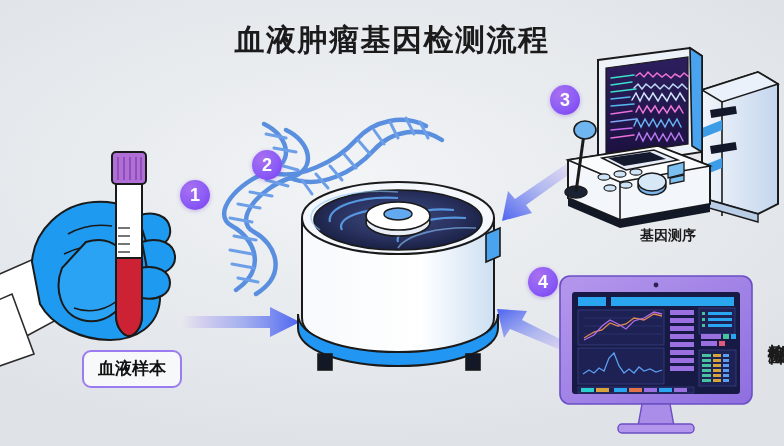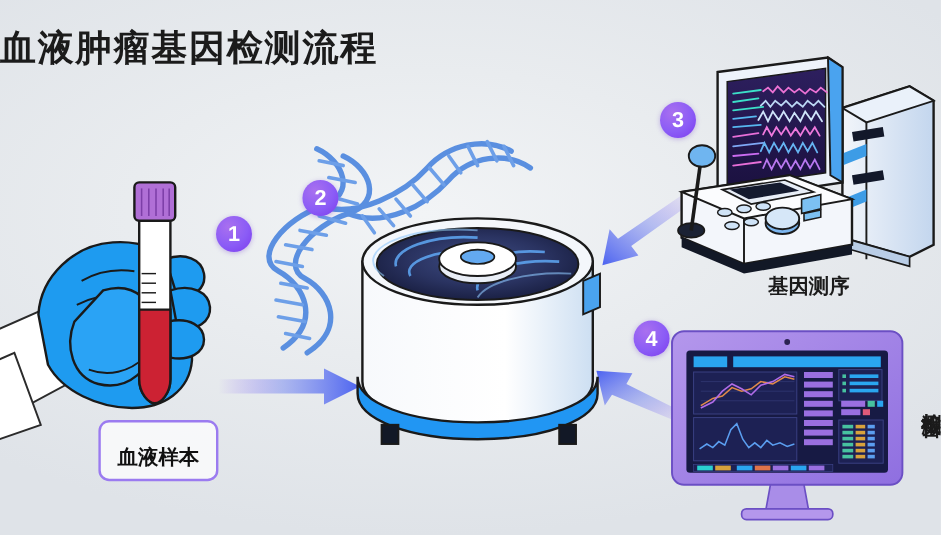--- a/index.html
+++ b/index.html
@@ -11,42 +11,42 @@
   #stage{
     position:relative;width:784px;height:446px;
     background:
       radial-gradient(ellipse 70% 60% at 45% 40%, #f2f4f6 0%, #e9ecef 45%, #dfe3e8 100%);
     overflow:hidden;
   }
   .abs{position:absolute;}
 
   
   #title{
-    left:0;top:20px;width:784px;text-align:left;
+    left:0;top:20px;width:784px;text-align:center;
     font-size:30px;font-weight:bold;color:#1b1b1b;
     letter-spacing:1.5px;
   }
 
   
   .badge{
     width:30px;height:30px;border-radius:50%;
     background:radial-gradient(circle at 35% 30%,#a970ef 0%,#8b5cf6 55%,#7c3aed 100%);
     color:#fff;font-size:18px;font-weight:bold;
     display:flex;align-items:center;justify-content:center;
     box-shadow:0 1px 4px rgba(109,60,200,.35);
     line-height:1;
   }
 
   
   .plain-label{
-    font-size:17px;font-weight:bold;color:#1b1b1b;white-space:nowrap;
+    font-size:14px;font-weight:bold;color:#1b1b1b;white-space:nowrap;
   }
   #blood-label{
     left:82px;top:350px;
-    padding:18px 14px 6px;
+    padding:5px 14px 6px;
     border:2px solid #9b7bf0;border-radius:9px;
     background:rgba(255,255,255,.72);
     font-size:17px;font-weight:bold;color:#111;
   }
   #report-label{
     right:-1px;top:330px;
     writing-mode:vertical-rl;
     font-size:17px;font-weight:bold;color:#1b1b1b;
     letter-spacing:1px;line-height:1.05;
   }

